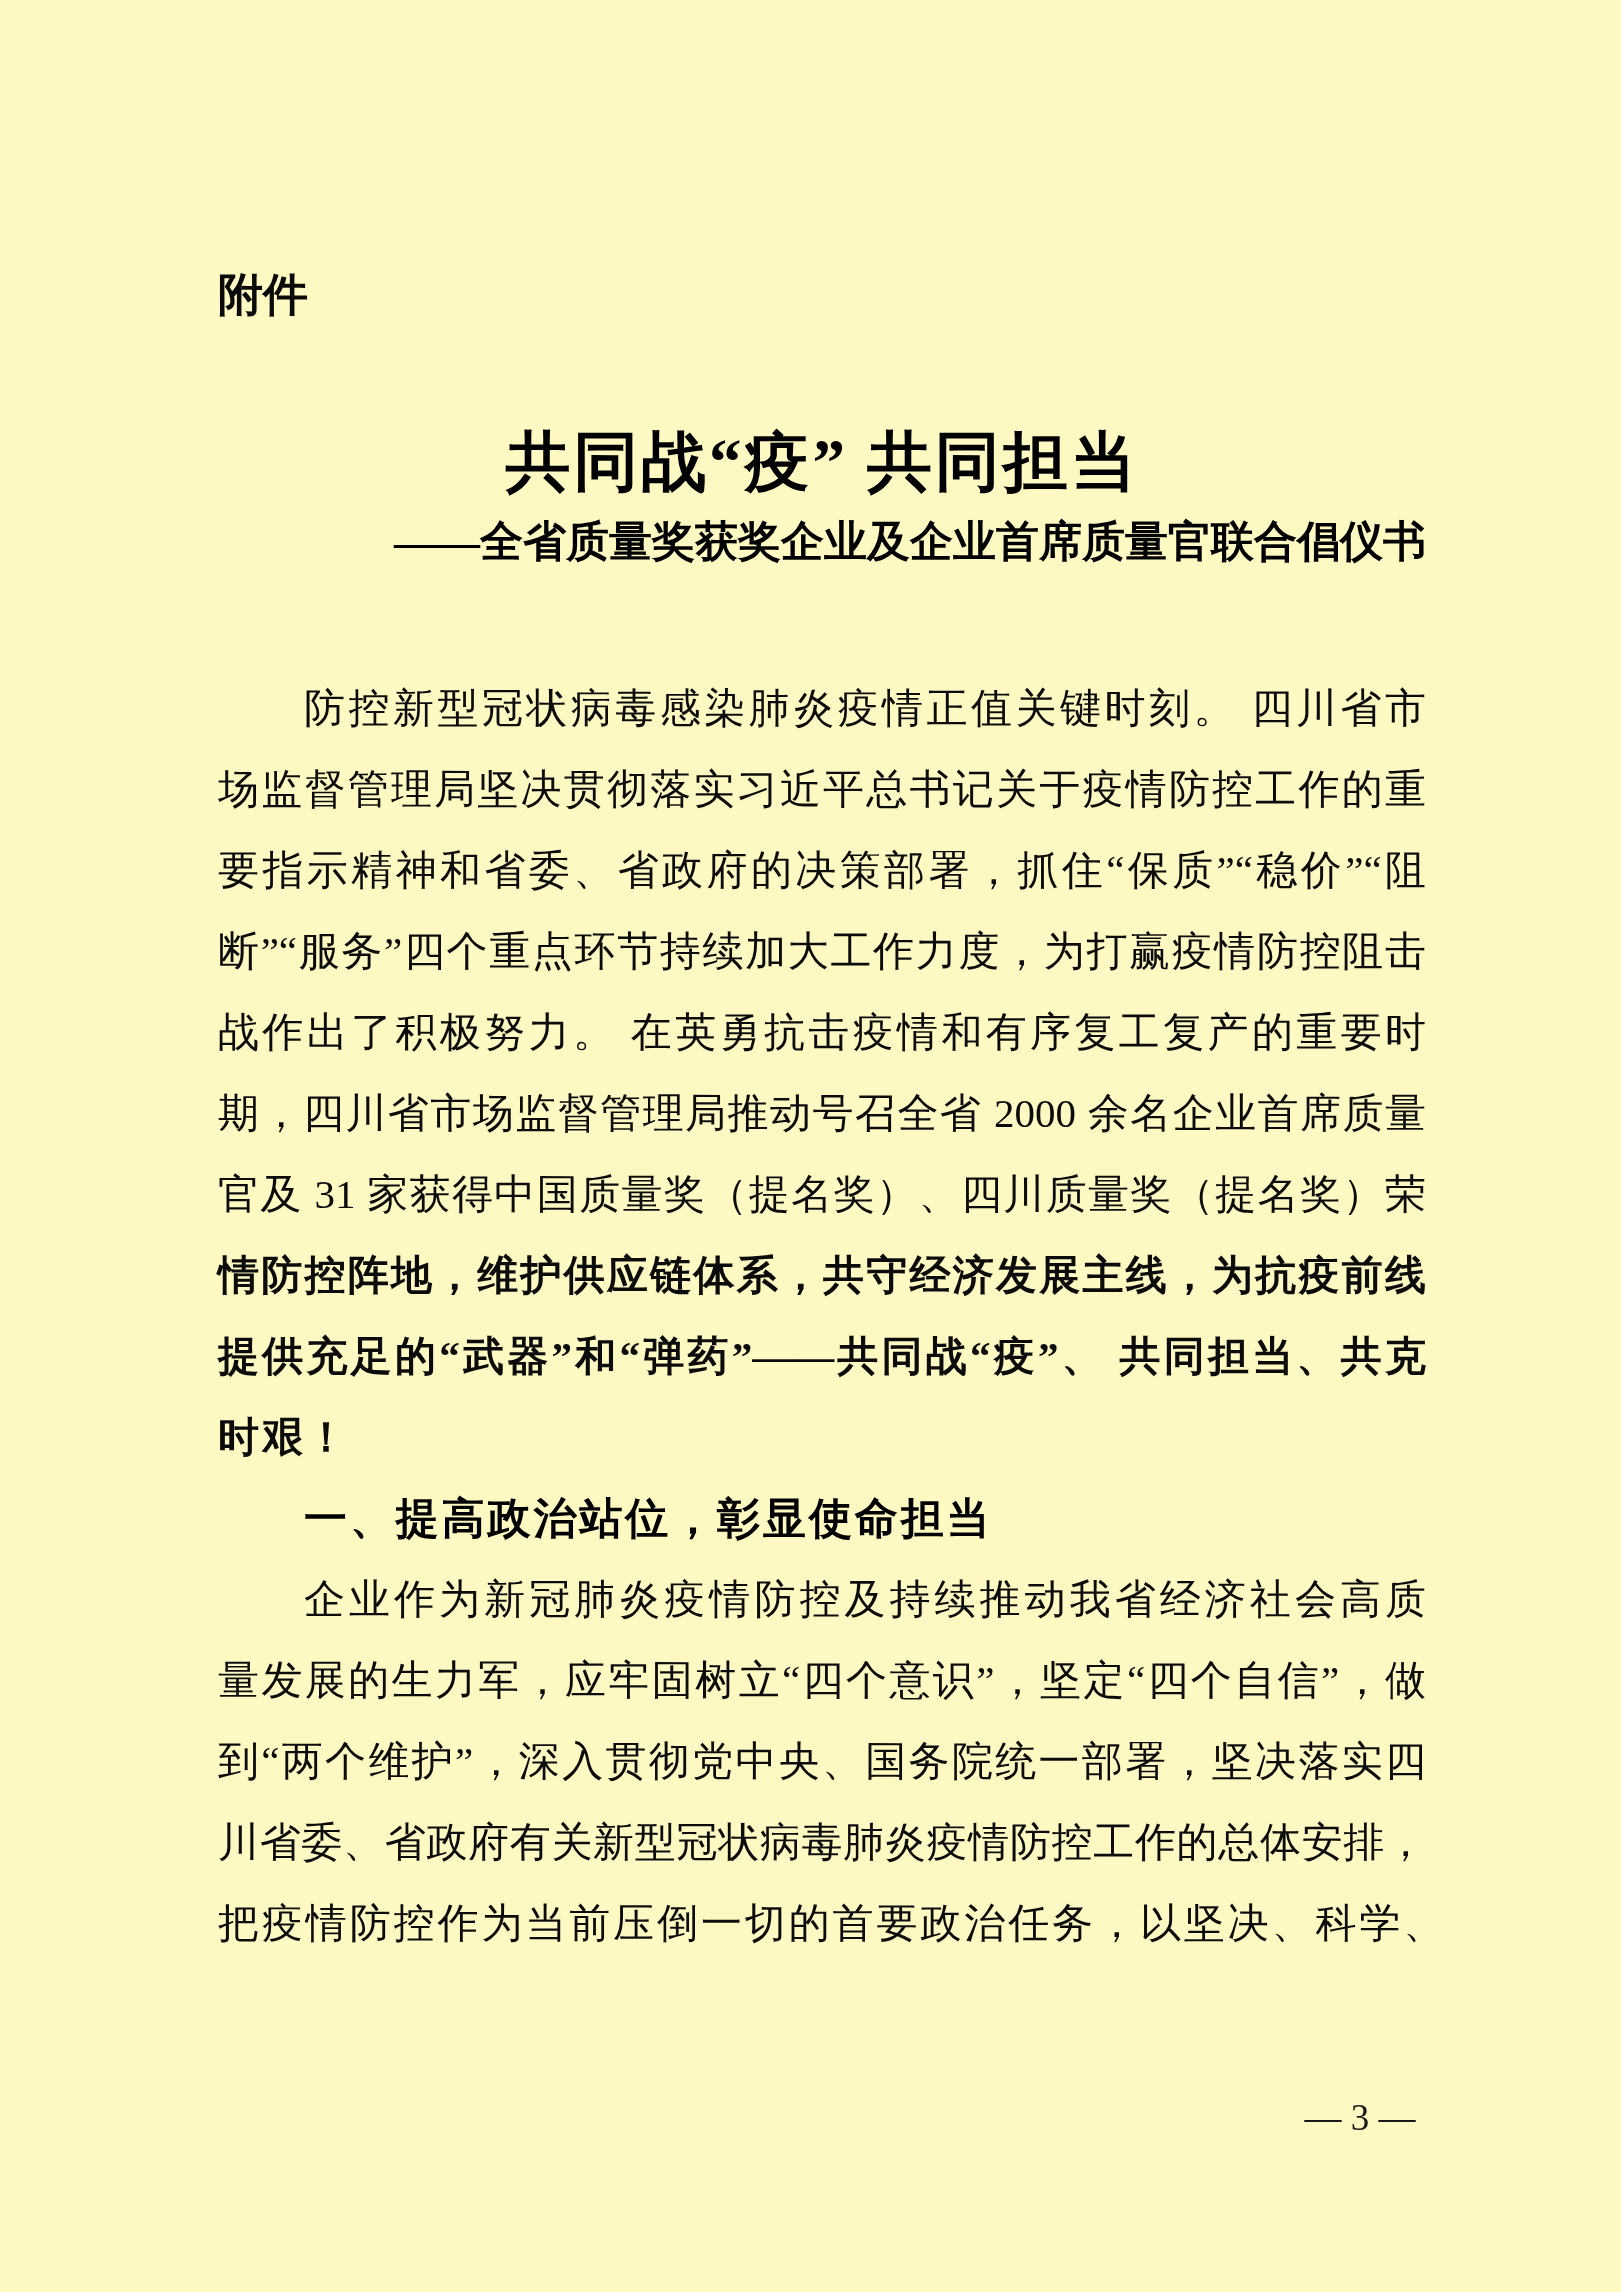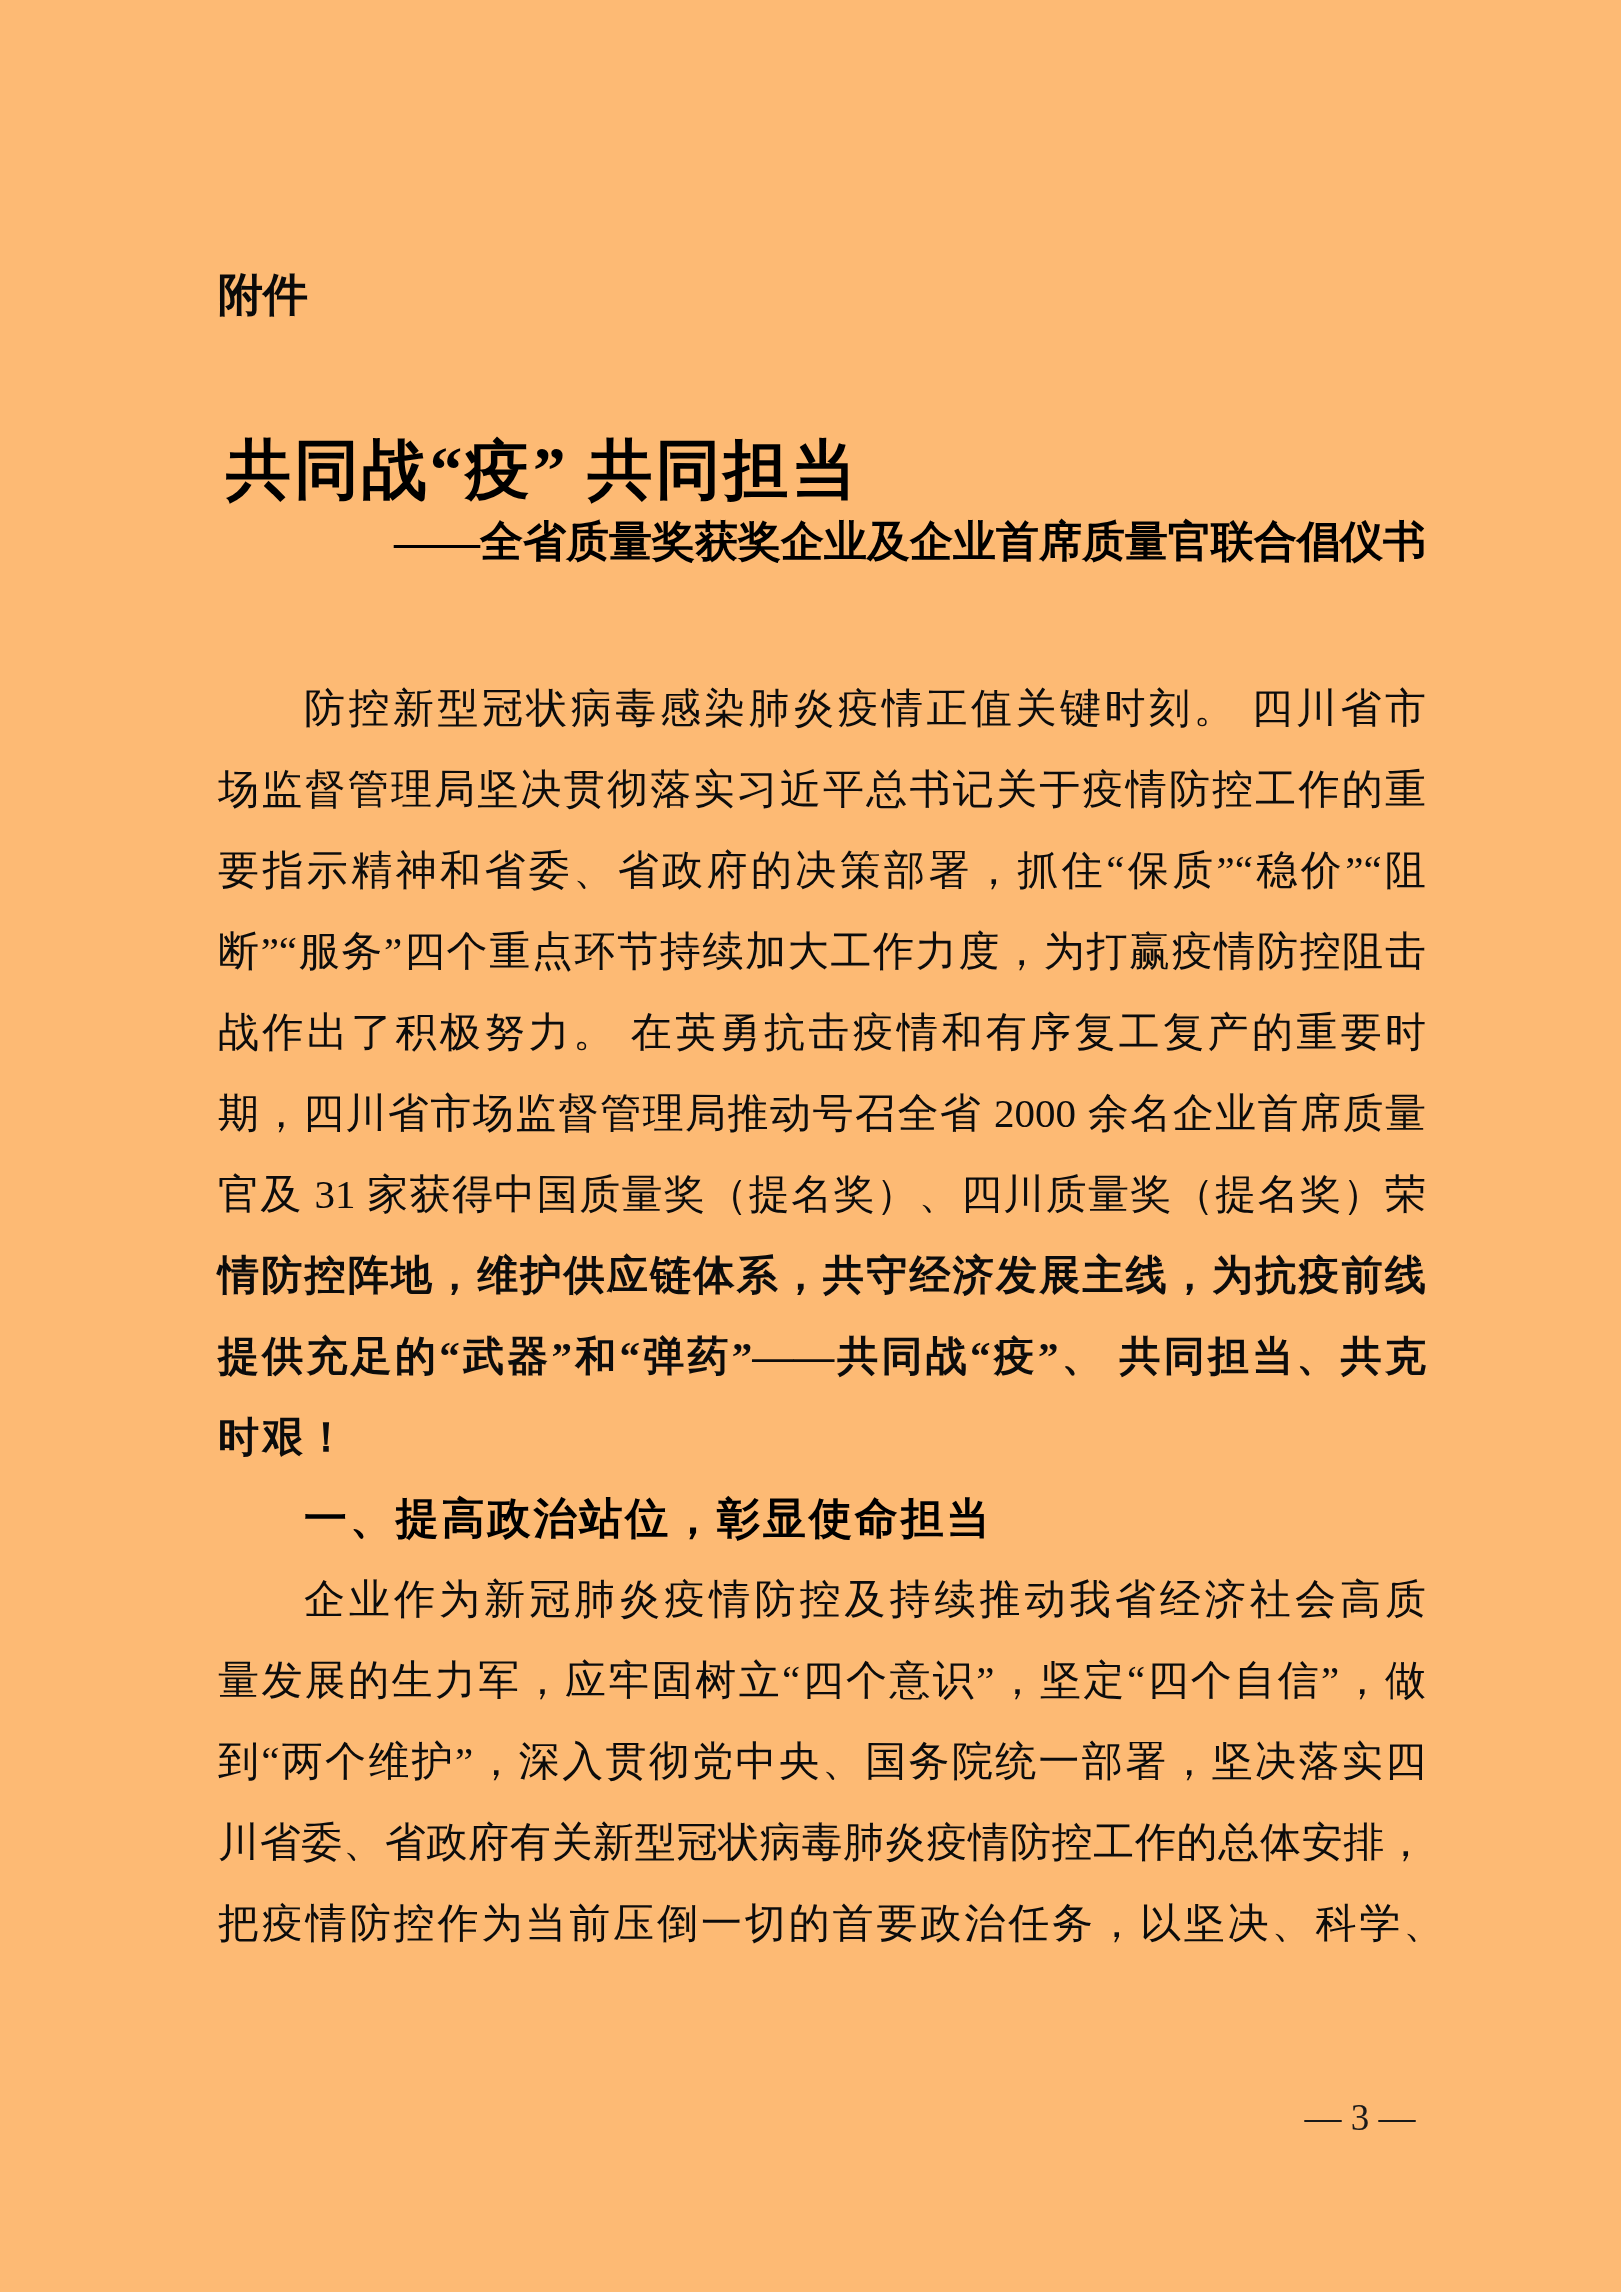--- a/index.html
+++ b/index.html
@@ -1,33 +1,33 @@
 <!DOCTYPE html>
 <html lang="zh"><head>
 <meta charset="utf-8">
 <style>
   html,body{margin:0;padding:0;background:#888;}
   .page{
     position:relative;
     width:1621px;height:2293px;
     margin:0 auto;
-    background:#fdba74;
+    background:#fef9c3;
     color:#111;
     font-family:"Liberation Serif","DejaVu Serif",serif;
     overflow:hidden;
   }
   .attachment{
     position:absolute;left:218px;top:272px;
     font-size:45px;line-height:1;font-weight:600;
     font-family:"Liberation Sans","DejaVu Sans",sans-serif;
     color:#0a0a0a;
   }
   .title{
     position:absolute;left:218px;top:427px;width:1208px;
-    margin:8px;text-align:left;
+    margin:0;text-align:center;
     font-size:65px;line-height:1.1;font-weight:bold;
     letter-spacing:2.9px;color:#000;
     font-family:"Liberation Serif","DejaVu Serif",serif;
     white-space:nowrap;
   }
   .subtitle{
     position:absolute;left:218px;top:518px;width:1208px;
     margin:0;text-align:right;
     font-size:43px;line-height:1.1;font-weight:bold;
     color:#000;

